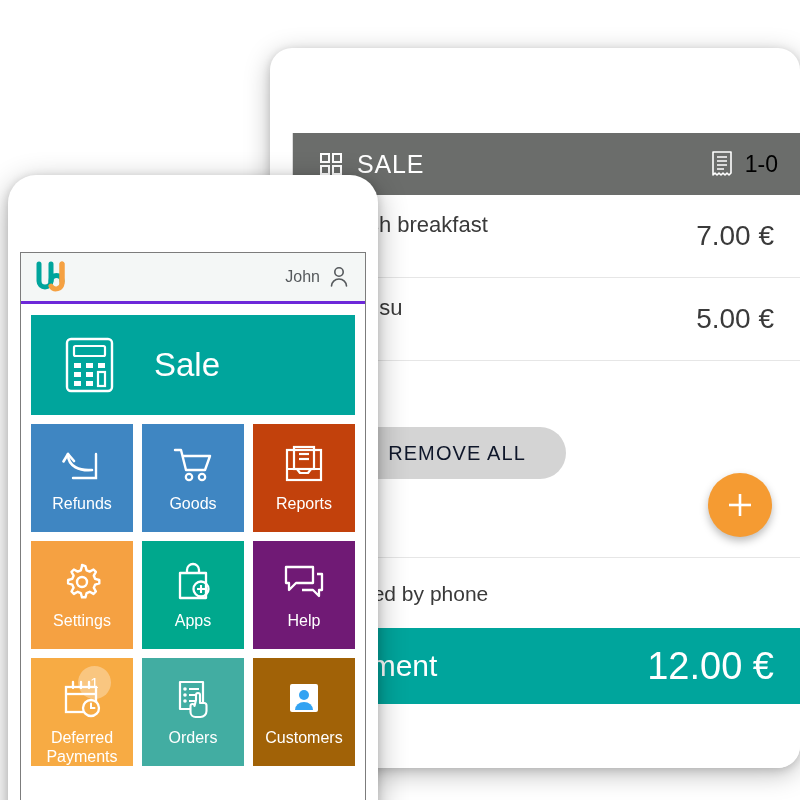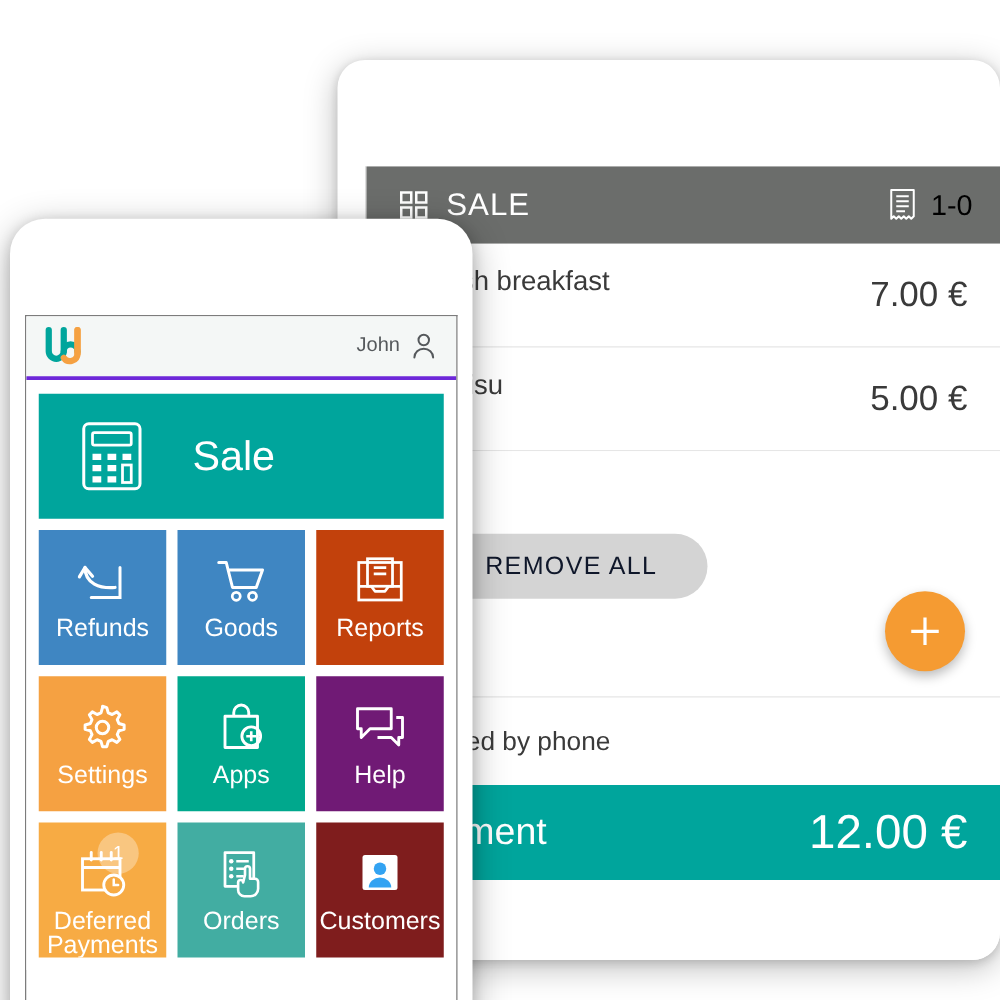--- a/index.html
+++ b/index.html
@@ -270,21 +270,21 @@
     overflow: hidden;
   }
   .tile .tile-ico {
     width: 40px;
     height: 40px;
     flex: none;
   }
   .tile .tile-label {
     margin-top: 9px;
     color: #ffffff;
-    font-size: 20px;
+    font-size: 16px;
     line-height: 19px;
     text-align: center;
     padding: 0 4px;
   }
   .tile-badge {
     position: absolute;
     top: 8px;
     right: 22px;
     width: 33px;
     height: 33px;
@@ -504,21 +504,21 @@
                 <line x1="16" y1="22" x2="22" y2="22" stroke="#ffffff" stroke-width="2"></line>
                 <circle cx="12" cy="10" r="1.8" fill="#ffffff"></circle>
                 <circle cx="12" cy="16" r="1.8" fill="#ffffff"></circle>
                 <circle cx="12" cy="22" r="1.8" fill="#ffffff"></circle>
                 <path d="M23 21 v-5 a2 2 0 0 1 4 0 v8 h4 a2.5 2.5 0 0 1 2.5 2.5 V32 a6 6 0 0 1 -6 6 h-5 a5 5 0 0 1 -5 -5 v-6 a2 2 0 0 1 4 0 z" fill="#42ada2" stroke="#ffffff" stroke-width="2.1" stroke-linejoin="round"></path>
               </svg>
             </span>
             <span class="tile-label">Orders</span>
           </div>
 
-          <div class="tile" style="background:#7f1d1d">
+          <div class="tile" style="background:#a16207">
             <span class="tile-ico">
               <svg viewBox="0 0 40 40">
                 <rect x="6" y="5" width="28" height="28" rx="2" fill="#ffffff"></rect>
                 <circle cx="20" cy="16" r="5" fill="#33a3f2"></circle>
                 <path d="M11 31 a9 8 0 0 1 18 0 Z" fill="#33a3f2"></path>
               </svg>
             </span>
             <span class="tile-label">Customers</span>
           </div>
 

